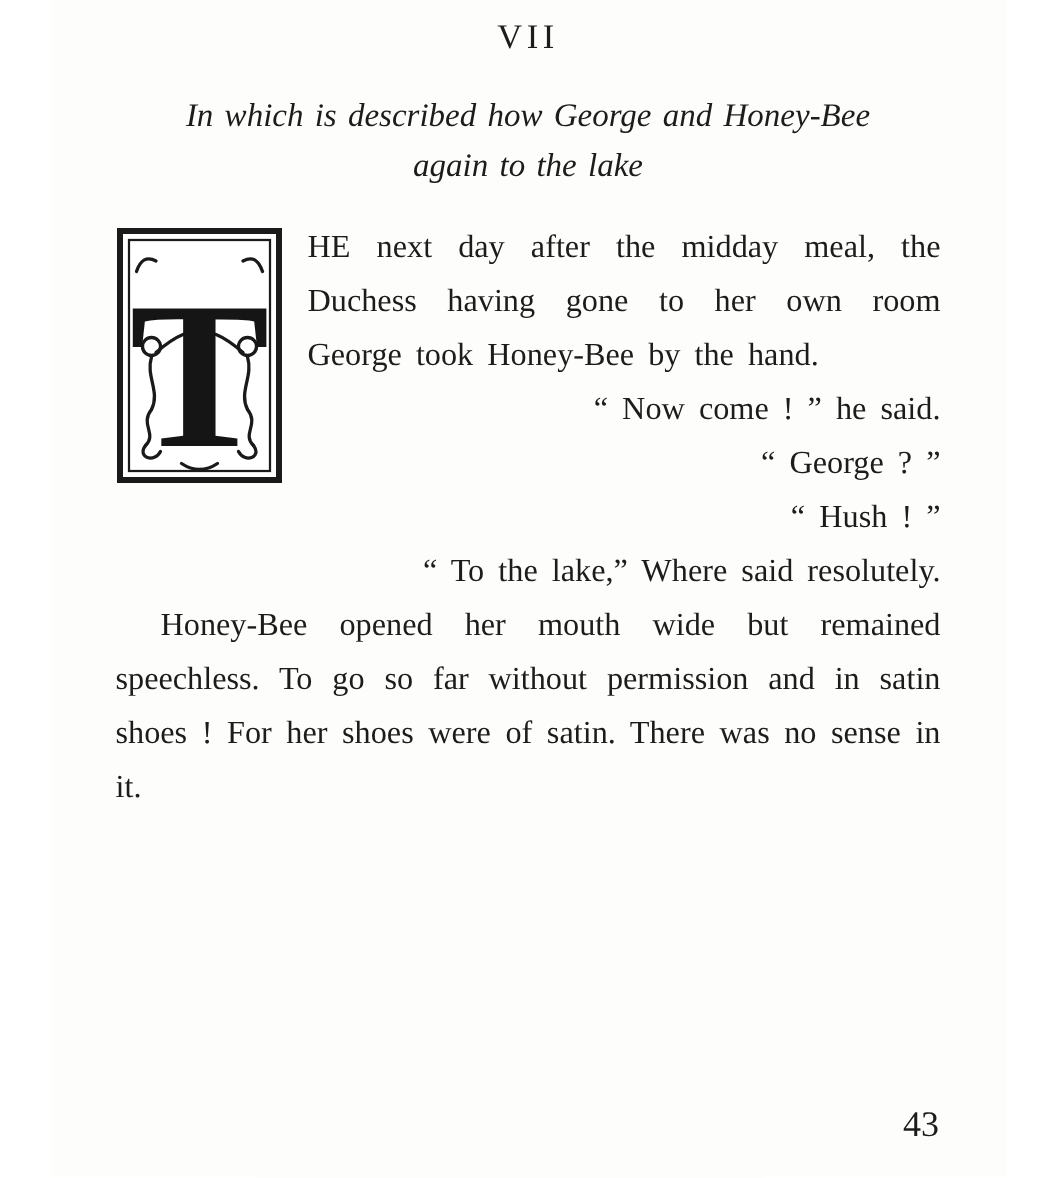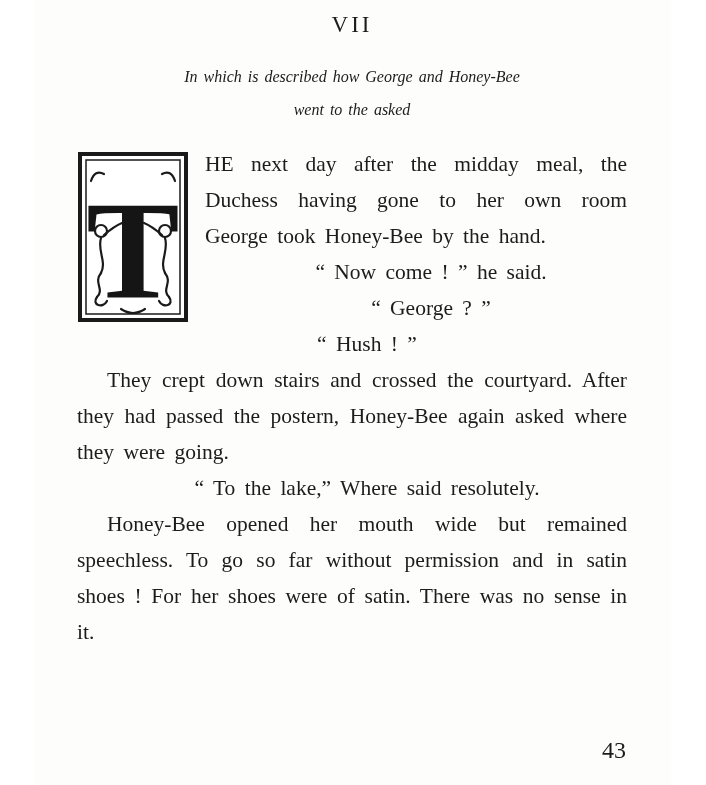--- a/index.html
+++ b/index.html
@@ -26,21 +26,21 @@
   .chapter-number {
     text-align: center;
     font-size: 23px;
     letter-spacing: 3px;
     line-height: 30px;
     margin-top: 2px;
   }
   .chapter-subtitle {
     text-align: center;
     font-style: italic;
-    font-size: 16px;
+    font-size: 22px;
     line-height: 33px;
     margin-top: 20px;
     word-spacing: 2px;
   }
   .body-text {
     margin-top: 20px;
     font-size: 21.5px;
     line-height: 36px;
     word-spacing: 4px;
   }
@@ -53,40 +53,40 @@
   .dropcap svg { display: block; }
   .body-text p {
     margin: 0;
     text-align: justify;
     text-indent: 30px;
   }
   .body-text p.opening {
     text-indent: 0;
   }
   .body-text p.dialog {
-    text-align: center;
+    text-align: right;
   }
   .page-number {
     position: absolute;
     right: 45px;
     bottom: 20px;
     font-size: 24px;
     line-height: 30px;
   }
 </style>
 </head>
 <body>
 
 <div class="book-page">
 
   <div class="chapter-number">VII</div>
 
   <div class="chapter-subtitle">
     <div>In which is described how George and Honey-Bee</div>
-    <div>went to the asked</div>
+    <div>again to the lake</div>
   </div>
 
   <div class="body-text">
 
     <div class="dropcap">
       <svg viewBox="0 0 112 172" width="112" height="172" xmlns="http://www.w3.org/2000/svg">
         <rect x="3" y="3" width="106" height="166" fill="#ffffff" stroke="#1a1a1a" stroke-width="4"></rect>
         <rect x="9" y="9" width="94" height="154" fill="none" stroke="#1a1a1a" stroke-width="1.5"></rect>
         <g stroke="#1a1a1a" stroke-width="2.2" fill="none" stroke-linecap="round">
 
@@ -112,21 +112,20 @@
     </div>
 
     <p class="opening">HE next day after the midday meal, the Duchess having gone to her own room George took Honey-Bee by the hand.</p>
 
     <p class="dialog">“ Now come ! ” he said.</p>
 
     <p class="dialog">“ George ? ”</p>
 
     <p class="dialog">“ Hush ! ”</p>
 
-    <p>They crept down stairs and crossed the courtyard. After they had passed the postern, Honey-Bee again asked where they were going.</p>
 
     <p class="dialog">“ To the lake,” Where said resolutely.</p>
 
     <p>Honey-Bee opened her mouth wide but remained speechless.  To go so far without permission and in satin shoes !  For her shoes were of satin.  There was no sense in it.</p>
 
 
   </div>
 
   <div class="page-number">43</div>
 

